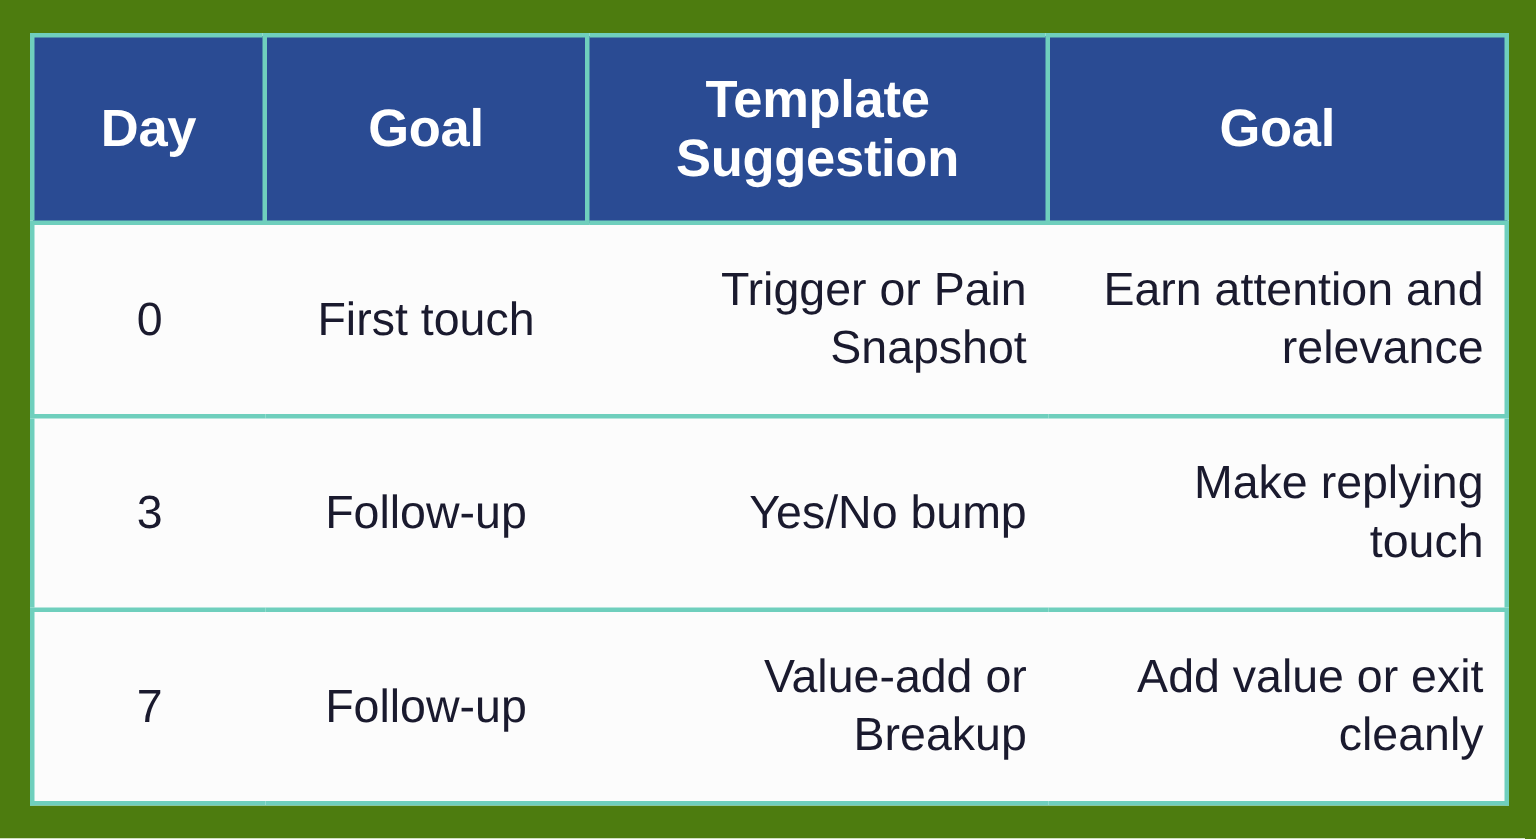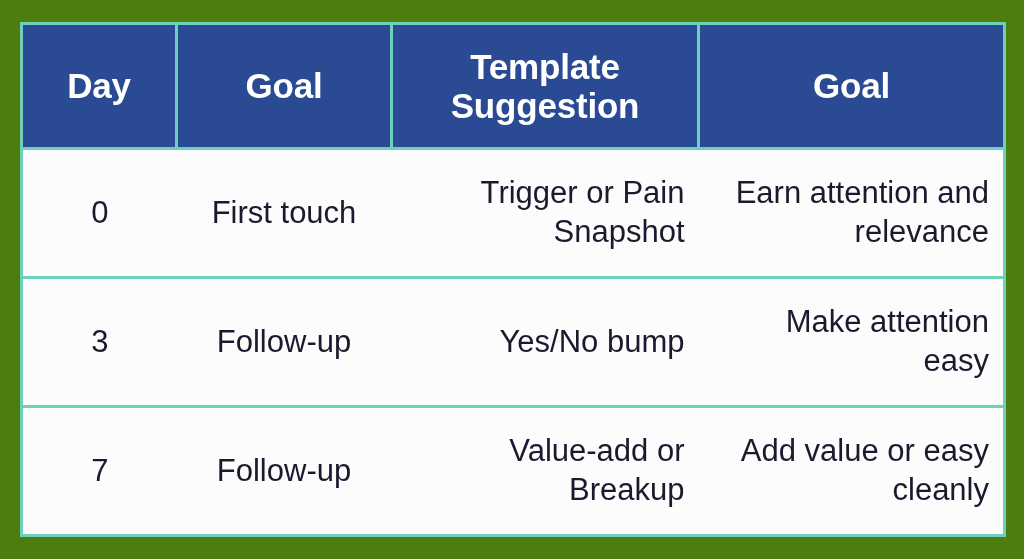--- a/index.html
+++ b/index.html
@@ -139,35 +139,35 @@
         <td class="cell-day">
           <span class="cell-text">3</span>
         </td>
         <td class="cell-touch">
           <span class="cell-text">Follow-up</span>
         </td>
         <td class="cell-tmpl">
           <span class="cell-text">Yes/No bump</span>
         </td>
         <td class="cell-goal">
-          <span class="cell-text">Make attention easy</span>
+          <span class="cell-text">Make replying touch</span>
         </td>
       </tr>
 
       <tr>
         <td class="cell-day">
           <span class="cell-text">7</span>
         </td>
         <td class="cell-touch">
           <span class="cell-text">Follow-up</span>
         </td>
         <td class="cell-tmpl">
           <span class="cell-text">Value-add or Breakup</span>
         </td>
         <td class="cell-goal">
-          <span class="cell-text">Add value or easy cleanly</span>
+          <span class="cell-text">Add value or exit cleanly</span>
         </td>
       </tr>
 
     </tbody>
   </table>
 
 </div>
 
 </body></html>

